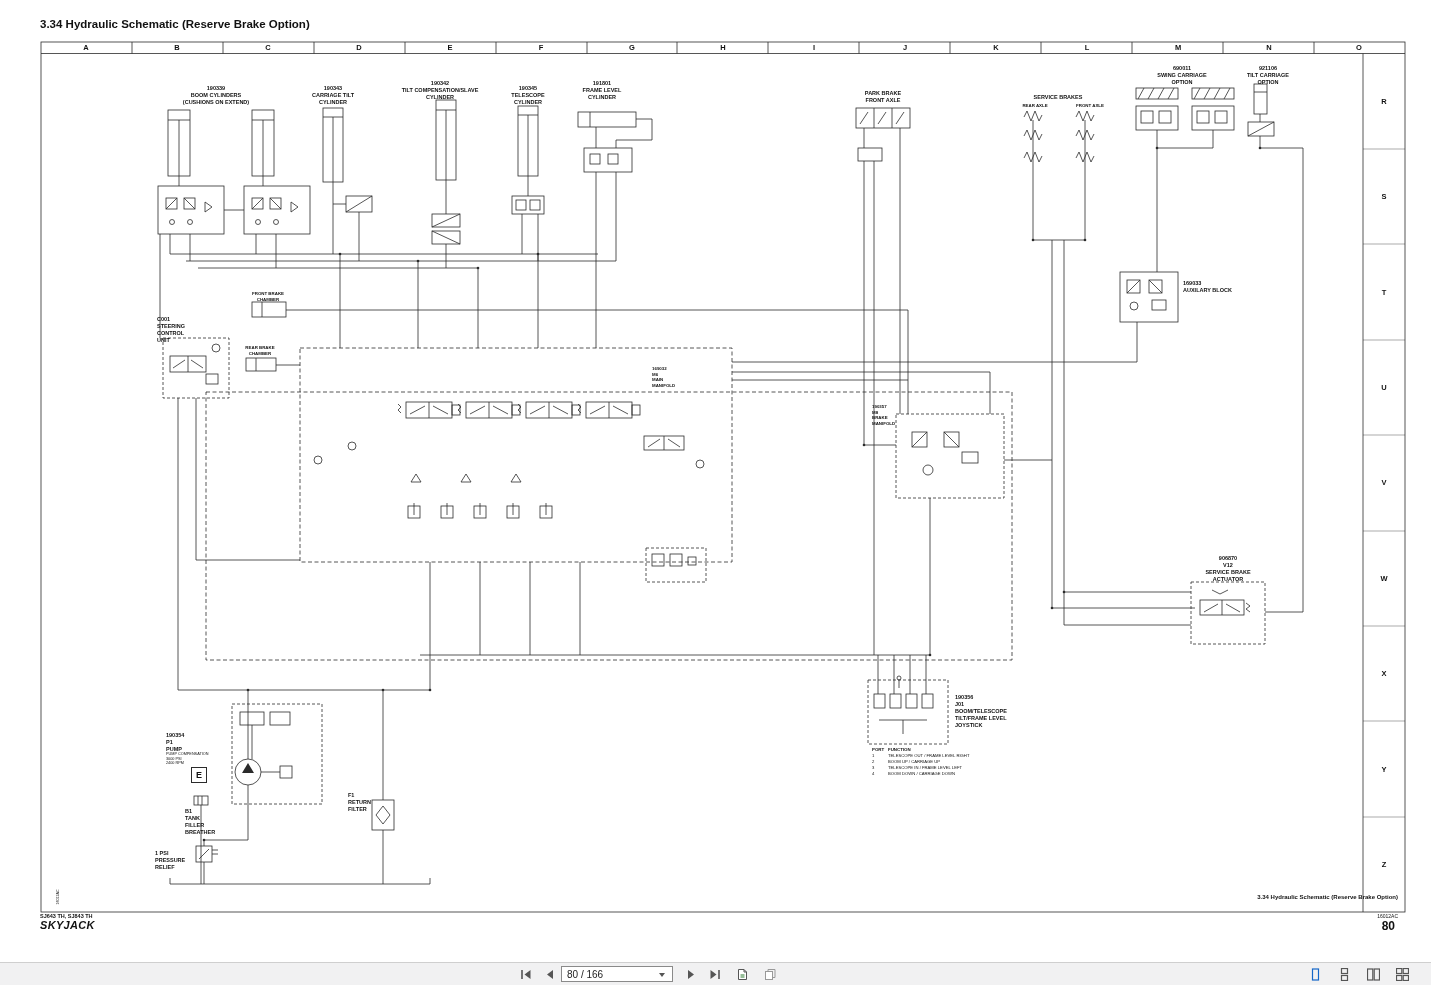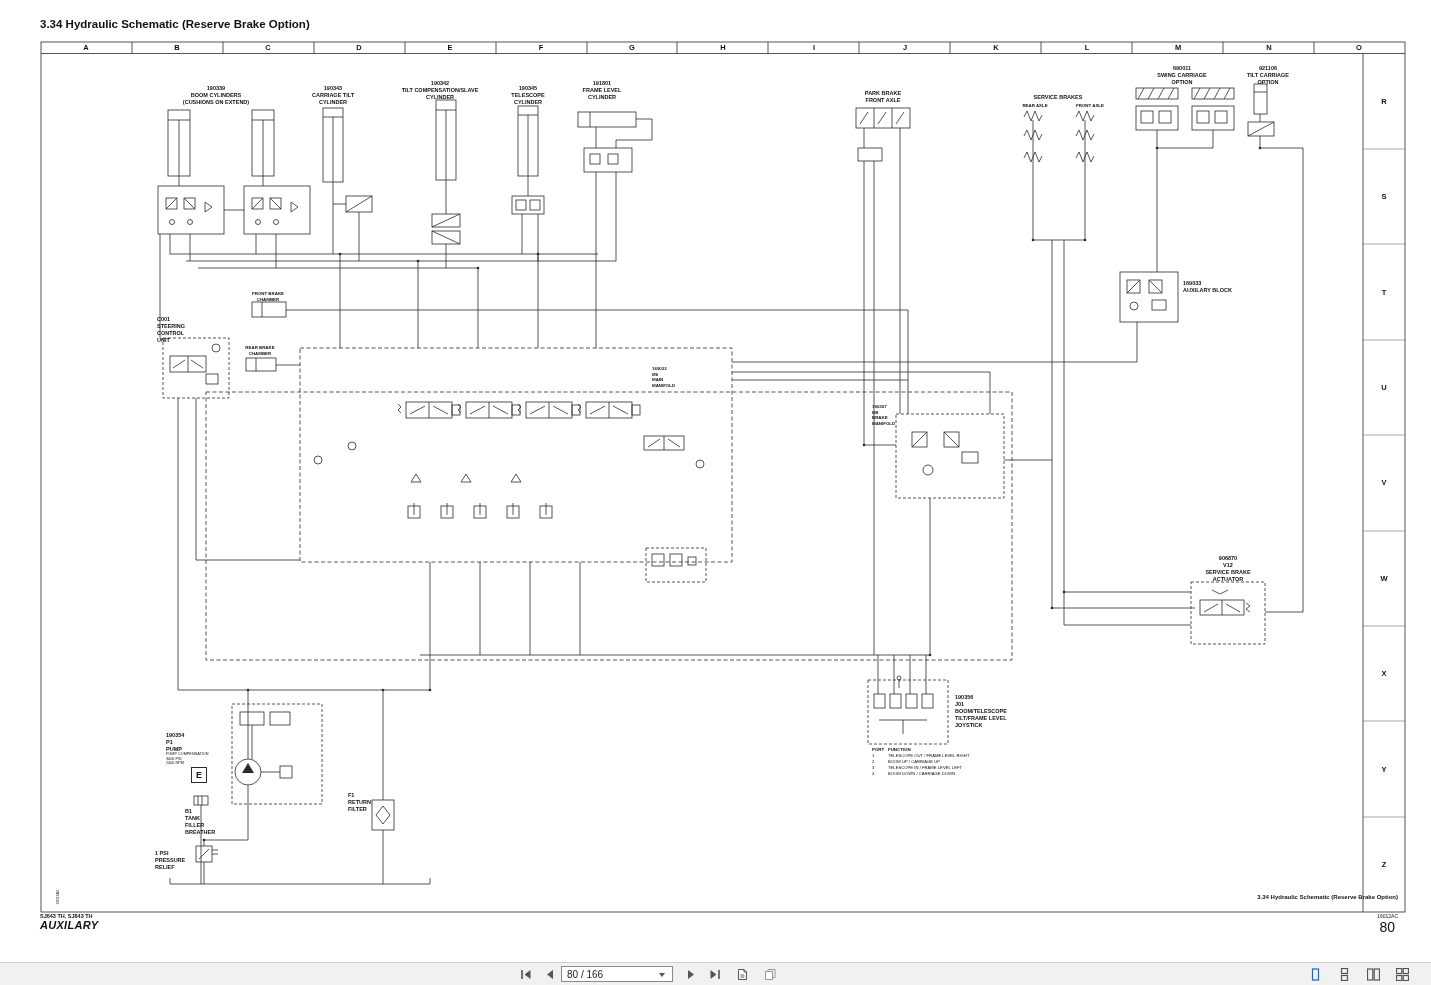--- a/index.html
+++ b/index.html
@@ -18,21 +18,21 @@
         display:flex;align-items:center;justify-content:center;font-size:9px;font-weight:bold;color:#111}
   .vcode{position:absolute;left:50px;top:895px;font-size:3.6px;transform:rotate(-90deg);color:#111}
   .ptable{position:absolute;left:872px;top:747px;color:#111}
   .ptable .hd{display:flex;font-size:4.4px;font-weight:bold}
   .ptable .row{display:flex;font-size:4.2px;margin-top:1px}
   .ptable .c1{width:16px}
   .f-models{position:absolute;left:40px;top:913px;font-size:5.5px;font-weight:bold;color:#111}
   .f-logo{position:absolute;left:40px;top:919px;font-size:11px;font-weight:800;font-style:italic;letter-spacing:.3px;color:#111}
   .f-sec{position:absolute;right:33px;top:894px;font-size:6px;font-weight:bold;color:#111}
   .f-code{position:absolute;right:33px;top:913px;font-size:5px;color:#111}
-  .f-page{position:absolute;right:36px;top:919px;font-size:14px;font-weight:normal;color:#111}
+  .f-page{position:absolute;right:36px;top:919px;font-size:12px;font-weight:bold;color:#111}
   .toolbar{position:absolute;left:0;top:962px;width:1431px;height:23px;background:#f1f1f2;border-top:1px solid #cfcfcf}
   .tb-btn{position:absolute;top:3px;width:19px;height:17px;display:flex;align-items:center;justify-content:center;border-radius:2px;cursor:pointer}
   .page-input{position:absolute;left:561px;top:3px;width:112px;height:16px;border:1px solid #8a8a8a;background:#fff;
               font-family:inherit;font-size:10px;padding:0 16px 0 5px;color:#222;box-sizing:border-box}
   .caret{position:absolute;left:659px;top:10px;width:0;height:0;border-left:3.5px solid transparent;
          border-right:3.5px solid transparent;border-top:4px solid #555;cursor:pointer}
   .view-group{position:absolute;right:20px;top:3px;display:flex;gap:12px}
   .view-btn{width:17px;height:17px;display:flex;align-items:center;justify-content:center;cursor:pointer;color:#555}
   .view-btn.selected{color:#1467c8}
 </style>
@@ -494,21 +494,21 @@
       <span class="c1">3</span>
       <span>TELESCOPE IN / FRAME LEVEL LEFT</span>
     </div>
     <div class="row">
       <span class="c1">4</span>
       <span>BOOM DOWN / CARRIAGE DOWN</span>
     </div>
   </div>
 
   <div class="f-models">SJ643 TH, SJ843 TH</div>
-  <div class="f-logo">AUXILARY</div>
+  <div class="f-logo">SKYJACK</div>
   <div class="f-sec">3.34 Hydraulic Schematic (Reserve Brake Option)</div>
   <div class="f-code">16012AC</div>
   <div class="f-page">80</div>
 </div>
 
 <div class="toolbar">
   <div class="tb-btn" style="left:516px">
     <svg width="12" height="11" viewBox="0 0 12 11">
         <path d="M2 1v9" stroke="#555" stroke-width="1.6" fill="none"></path>
         <path d="M10.5 1 4.5 5.5l6 4.5z" fill="#555"></path>

